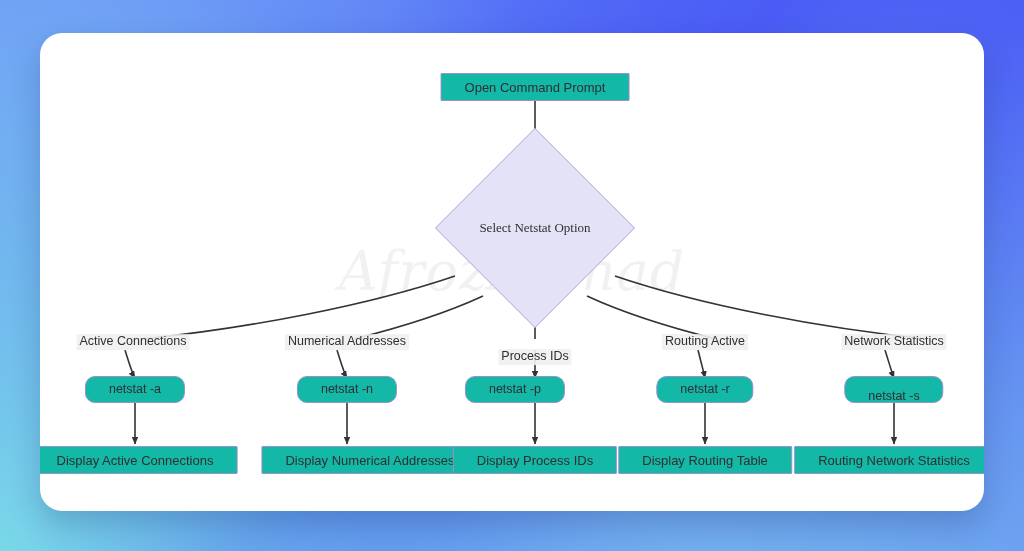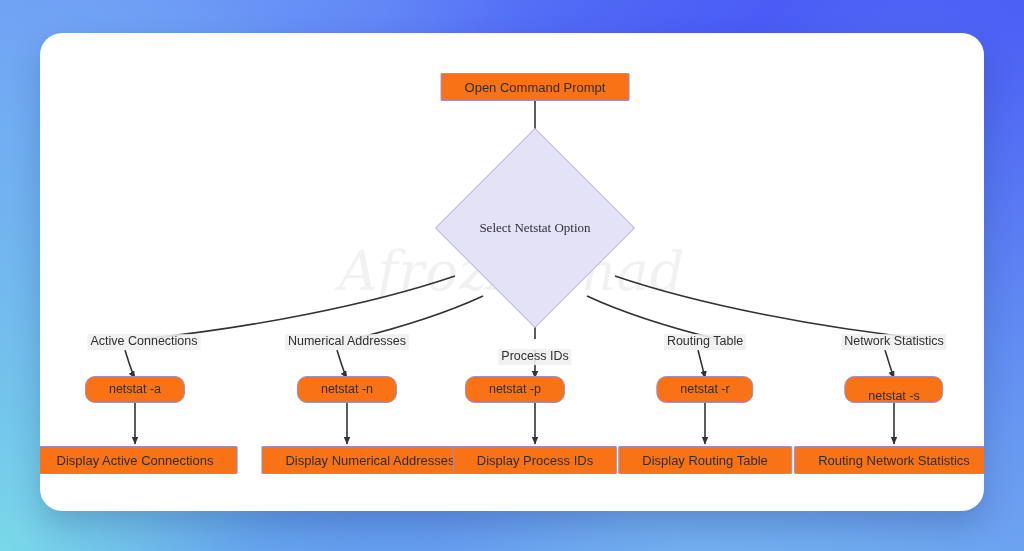--- a/index.html
+++ b/index.html
@@ -77,21 +77,21 @@
     opacity: 0.085;
     white-space: nowrap;
     letter-spacing: 1px;
     user-select: none;
     pointer-events: none;
   }
 
   .node {
     position: absolute;
     box-sizing: border-box;
-    background: #f97316;
+    background: #14b8a6;
     border: 1px solid #9b8fcc;
     color: #2f2f33;
     font-size: 13px;
     line-height: 1;
     display: flex;
     align-items: center;
     justify-content: center;
     white-space: nowrap;
     padding: 0 23px;
     height: 28px;
@@ -185,24 +185,24 @@
 
       <div class="node" style="left:495px; top:40px;">
         <span>Open Command Prompt</span>
       </div>
 
       <div class="diamond-wrap" style="left:495px; top:195px;">
         <div class="diamond-shape"></div>
         <span class="diamond-label">Select Netstat Option</span>
       </div>
 
-      <div class="edge-label" style="left:104px; top:309px;">Active Connections</div>
+      <div class="edge-label" style="left:93px; top:309px;">Active Connections</div>
       <div class="edge-label" style="left:307px; top:309px;">Numerical Addresses</div>
       <div class="edge-label" style="left:495px; top:313px;margin-top:11px;">Process IDs</div>
-      <div class="edge-label" style="left:665px; top:309px;">Routing Table</div>
+      <div class="edge-label" style="left:665px; top:309px;">Routing Active</div>
       <div class="edge-label" style="left:854px; top:309px;">Network Statistics</div>
 
       <div class="node cmd" style="left:95px; top:343px;">
         <span>netstat -a</span>
       </div>
       <div class="node cmd" style="left:307px; top:343px;">
         <span>netstat -n</span>
       </div>
       <div class="node cmd" style="left:475px; top:343px;">
         <span>netstat -p</span>

